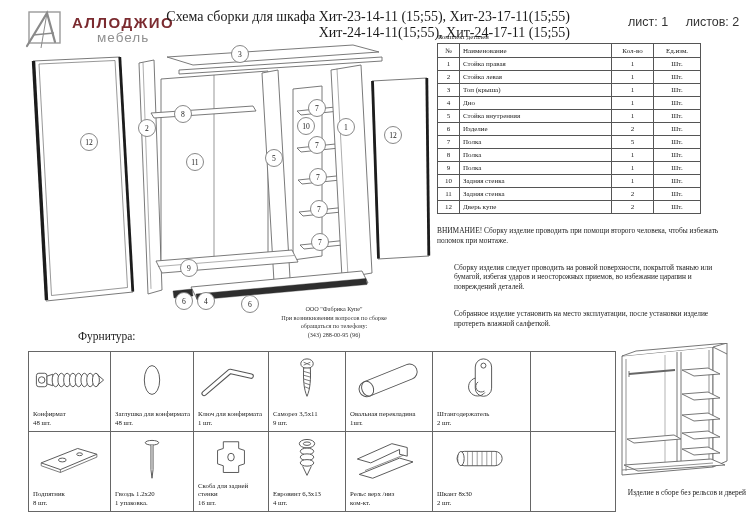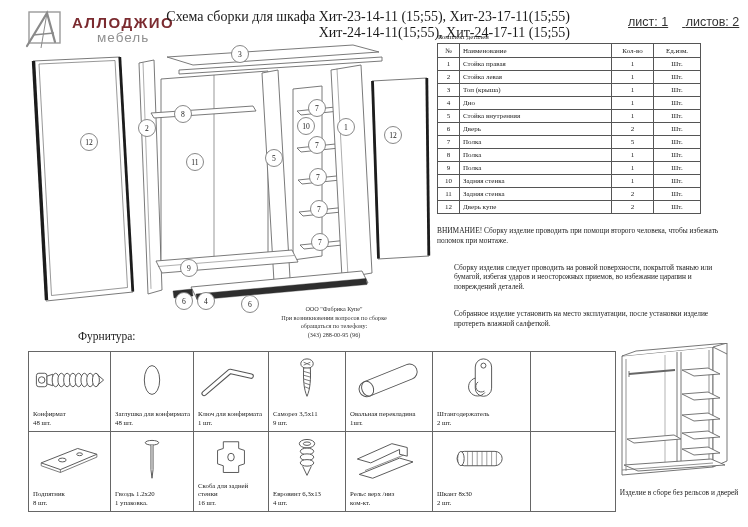--- a/index.html
+++ b/index.html
@@ -6,21 +6,21 @@
   .page{position:relative;width:748px;height:527px;background:#ffffff;overflow:hidden;
         font-family:"Liberation Serif",serif;color:#1c1c1c;}
   
   .logo-box{position:absolute;left:24px;top:8px;width:42px;height:42px;}
   .brand{position:absolute;left:72px;top:14px;text-align:center;font-family:"Liberation Sans",sans-serif;}
   .brand .nm{font-weight:bold;font-size:15px;letter-spacing:1.5px;color:#7b2b30;}
   .brand .tp{font-size:13.5px;letter-spacing:1px;color:#8f8f8f;margin-top:-1px;}
   .title{position:absolute;left:150px;top:9px;width:420px;text-align:right;
          font-size:14px;line-height:1.16;color:#1a1a1a;}
   .sheetinfo{position:absolute;left:628px;top:15px;font-family:"Liberation Sans",sans-serif;
-         font-size:12.5px;color:#333;text-decoration:underline;}
+         font-size:12.5px;color:#333;}
   .sheetinfo span{margin-right:14px;}
   .sheetinfo span:last-child{margin-right:0;}
   
   .ptable-cap{position:absolute;left:438px;top:33px;font-size:6.6px;color:#222;}
   table.ptable{position:absolute;left:437px;top:43px;border-collapse:collapse;table-layout:fixed;
          font-size:7px;color:#222;}
   table.ptable th,table.ptable td{border:0.8px solid #555;padding:0 3px;height:12px;
          overflow:hidden;white-space:nowrap;}
   table.ptable th{height:13px;font-weight:normal;text-align:left;}
   table.ptable th.c0,table.ptable td.c0{text-align:center;}
@@ -36,21 +36,21 @@
   
   .hw-title{position:absolute;left:78px;top:330px;font-size:11.5px;color:#222;}
   .hw-grid{position:absolute;left:28px;top:351px;display:grid;
          grid-template-columns:82px 83px 75px 77px 87px 98px 85px;grid-auto-rows:80px;
          border-top:1px solid #666;border-left:1px solid #666;}
   .hw-cell{position:relative;border-right:1px solid #666;border-bottom:1px solid #666;background:#fff;}
   .hw-cell svg{display:block;margin:4px auto 0 auto;}
   .hw-label{position:absolute;left:4px;right:2px;bottom:3px;font-size:6.8px;line-height:1.3;color:#222;}
   
   .assembled{position:absolute;left:617px;top:343px;width:126px;height:144px;}
-  .assembled-cap{position:absolute;left:612px;top:488px;width:134px;text-align:center;
+  .assembled-cap{position:absolute;left:612px;top:488px;width:134px;text-align:right;
          font-size:7.4px;color:#222;}
   
   .exploded{position:absolute;left:15px;top:38px;width:420px;height:287px;}
   .callout-text{font-family:"Liberation Serif",serif;}
 </style>
 </head>
 <body>
 
 <div class="page">
 
@@ -241,21 +241,21 @@
           <td class="c3">Шт.</td>
         </tr>
         <tr>
           <td class="c0">5</td>
           <td class="c1">Стойка внутренняя</td>
           <td class="c2">1</td>
           <td class="c3">Шт.</td>
         </tr>
         <tr>
           <td class="c0">6</td>
-          <td class="c1">Дверь</td>
+          <td class="c1">Изделие</td>
           <td class="c2">2</td>
           <td class="c3">Шт.</td>
         </tr>
         <tr>
           <td class="c0">7</td>
           <td class="c1">Полка</td>
           <td class="c2">5</td>
           <td class="c3">Шт.</td>
         </tr>
         <tr>

